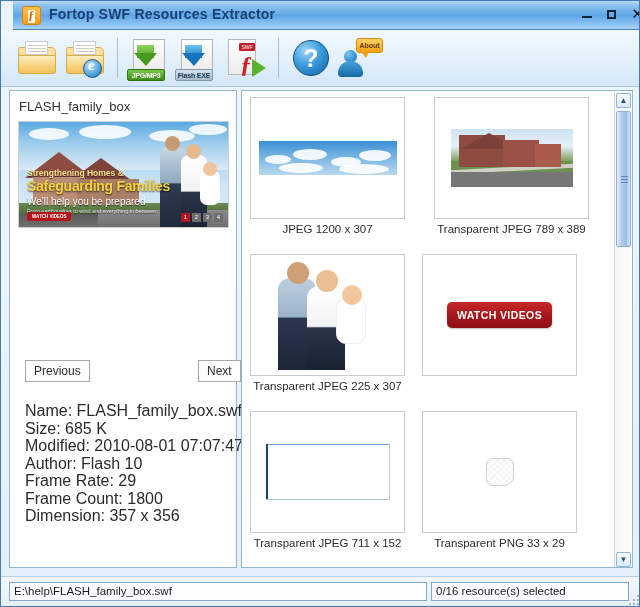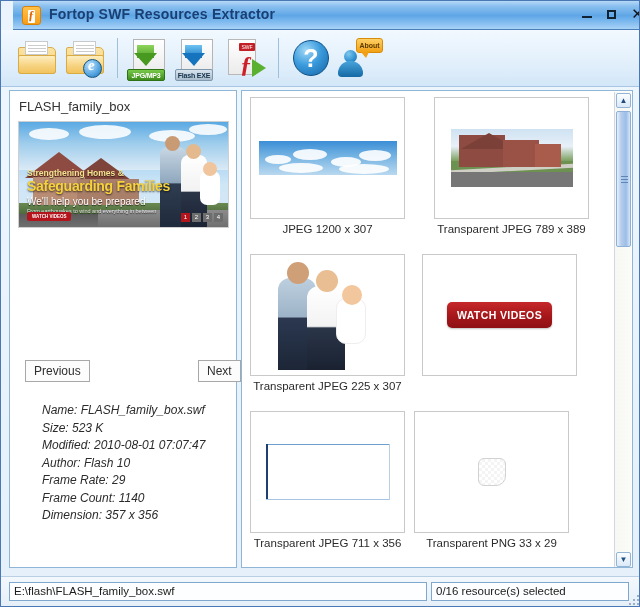--- a/index.html
+++ b/index.html
@@ -322,22 +322,22 @@
   .nav-btn {
     position: absolute; top: 269px;
     border: 1px solid #a8a8a8; background: #fcfcfc;
     font-size: 12px; color: #2f2f2f; padding: 3px 8px;
     box-sizing: border-box; cursor: default;
   }
   .nav-prev { left: 15px; }
   .nav-next { left: 188px; }
 
   .info-list {
-    position: absolute; left: 32px; top: 311px;
-    font-size: 12px; color: #2b2b2b; line-height: 17.5px; font-style: italic;
+    position: absolute; left: 15px; top: 311px;
+    font-size: 16px; color: #2b2b2b; line-height: 17.5px;
   }
   .info-list div { white-space: nowrap; }
 
   
   .right-panel {
     position: absolute; left: 240px; top: 3px;
     width: 392px; height: 478px;
     background: #fff;
     border: 1px solid #8fb6d6;
     box-sizing: border-box;
@@ -580,25 +580,25 @@
           <div class="pv-dot">3</div>
           <div class="pv-dot">4</div>
         </div>
       </div>
 
       <div class="nav-btn nav-prev">Previous</div>
       <div class="nav-btn nav-next">Next</div>
 
       <div class="info-list">
         <div>Name: FLASH_family_box.swf</div>
-        <div>Size: 523 K</div>
+        <div>Size: 685 K</div>
         <div>Modified: 2010-08-01 07:07:47</div>
         <div>Author: Flash 10</div>
         <div>Frame Rate: 29</div>
-        <div>Frame Count: 1140</div>
+        <div>Frame Count: 1800</div>
         <div>Dimension: 357 x 356</div>
       </div>
 
     </div>
 
     <div class="right-panel">
       <div class="grid">
 
         <div class="cell" style="left:8px; top:6px;">
           <div class="thumb">
@@ -649,44 +649,44 @@
 
         <div class="cell" style="left:8px; top:320px;">
           <div class="thumb">
             <div class="t-rect">
               <div class="top"></div>
                 <div class="left"></div>
                 <div class="bot"></div>
                 <div class="right"></div>
             </div>
           </div>
-          <div class="cap">Transparent JPEG 711 x 356</div>
-        </div>
-
-        <div class="cell" style="left:172px; top:320px;">
+          <div class="cap">Transparent JPEG 711 x 152</div>
+        </div>
+
+        <div class="cell" style="left:180px; top:320px;">
           <div class="thumb">
             <div class="t-blob"></div>
           </div>
           <div class="cap">Transparent PNG 33 x 29</div>
         </div>
 
       </div>
 
       <div class="vsb">
         <div class="sb-arrow sb-up">▲</div>
         <div class="sb-thumb">
           <div class="sb-grip"></div>
         </div>
         <div class="sb-arrow sb-down">▼</div>
       </div>
     </div>
   </div>
 
   <div class="statusbar">
-    <div class="sb-field sb-path">E:\flash\FLASH_family_box.swf</div>
+    <div class="sb-field sb-path">E:\help\FLASH_family_box.swf</div>
     <div class="sb-field sb-count">0/16 resource(s) selected</div>
     <div class="grip">
       <i style="right:0;bottom:0;"></i>
         <i style="right:4px;bottom:0;"></i>
         <i style="right:8px;bottom:0;"></i>
       <i style="right:0;bottom:4px;"></i>
         <i style="right:4px;bottom:4px;"></i>
       <i style="right:0;bottom:8px;"></i>
     </div>
   </div>

